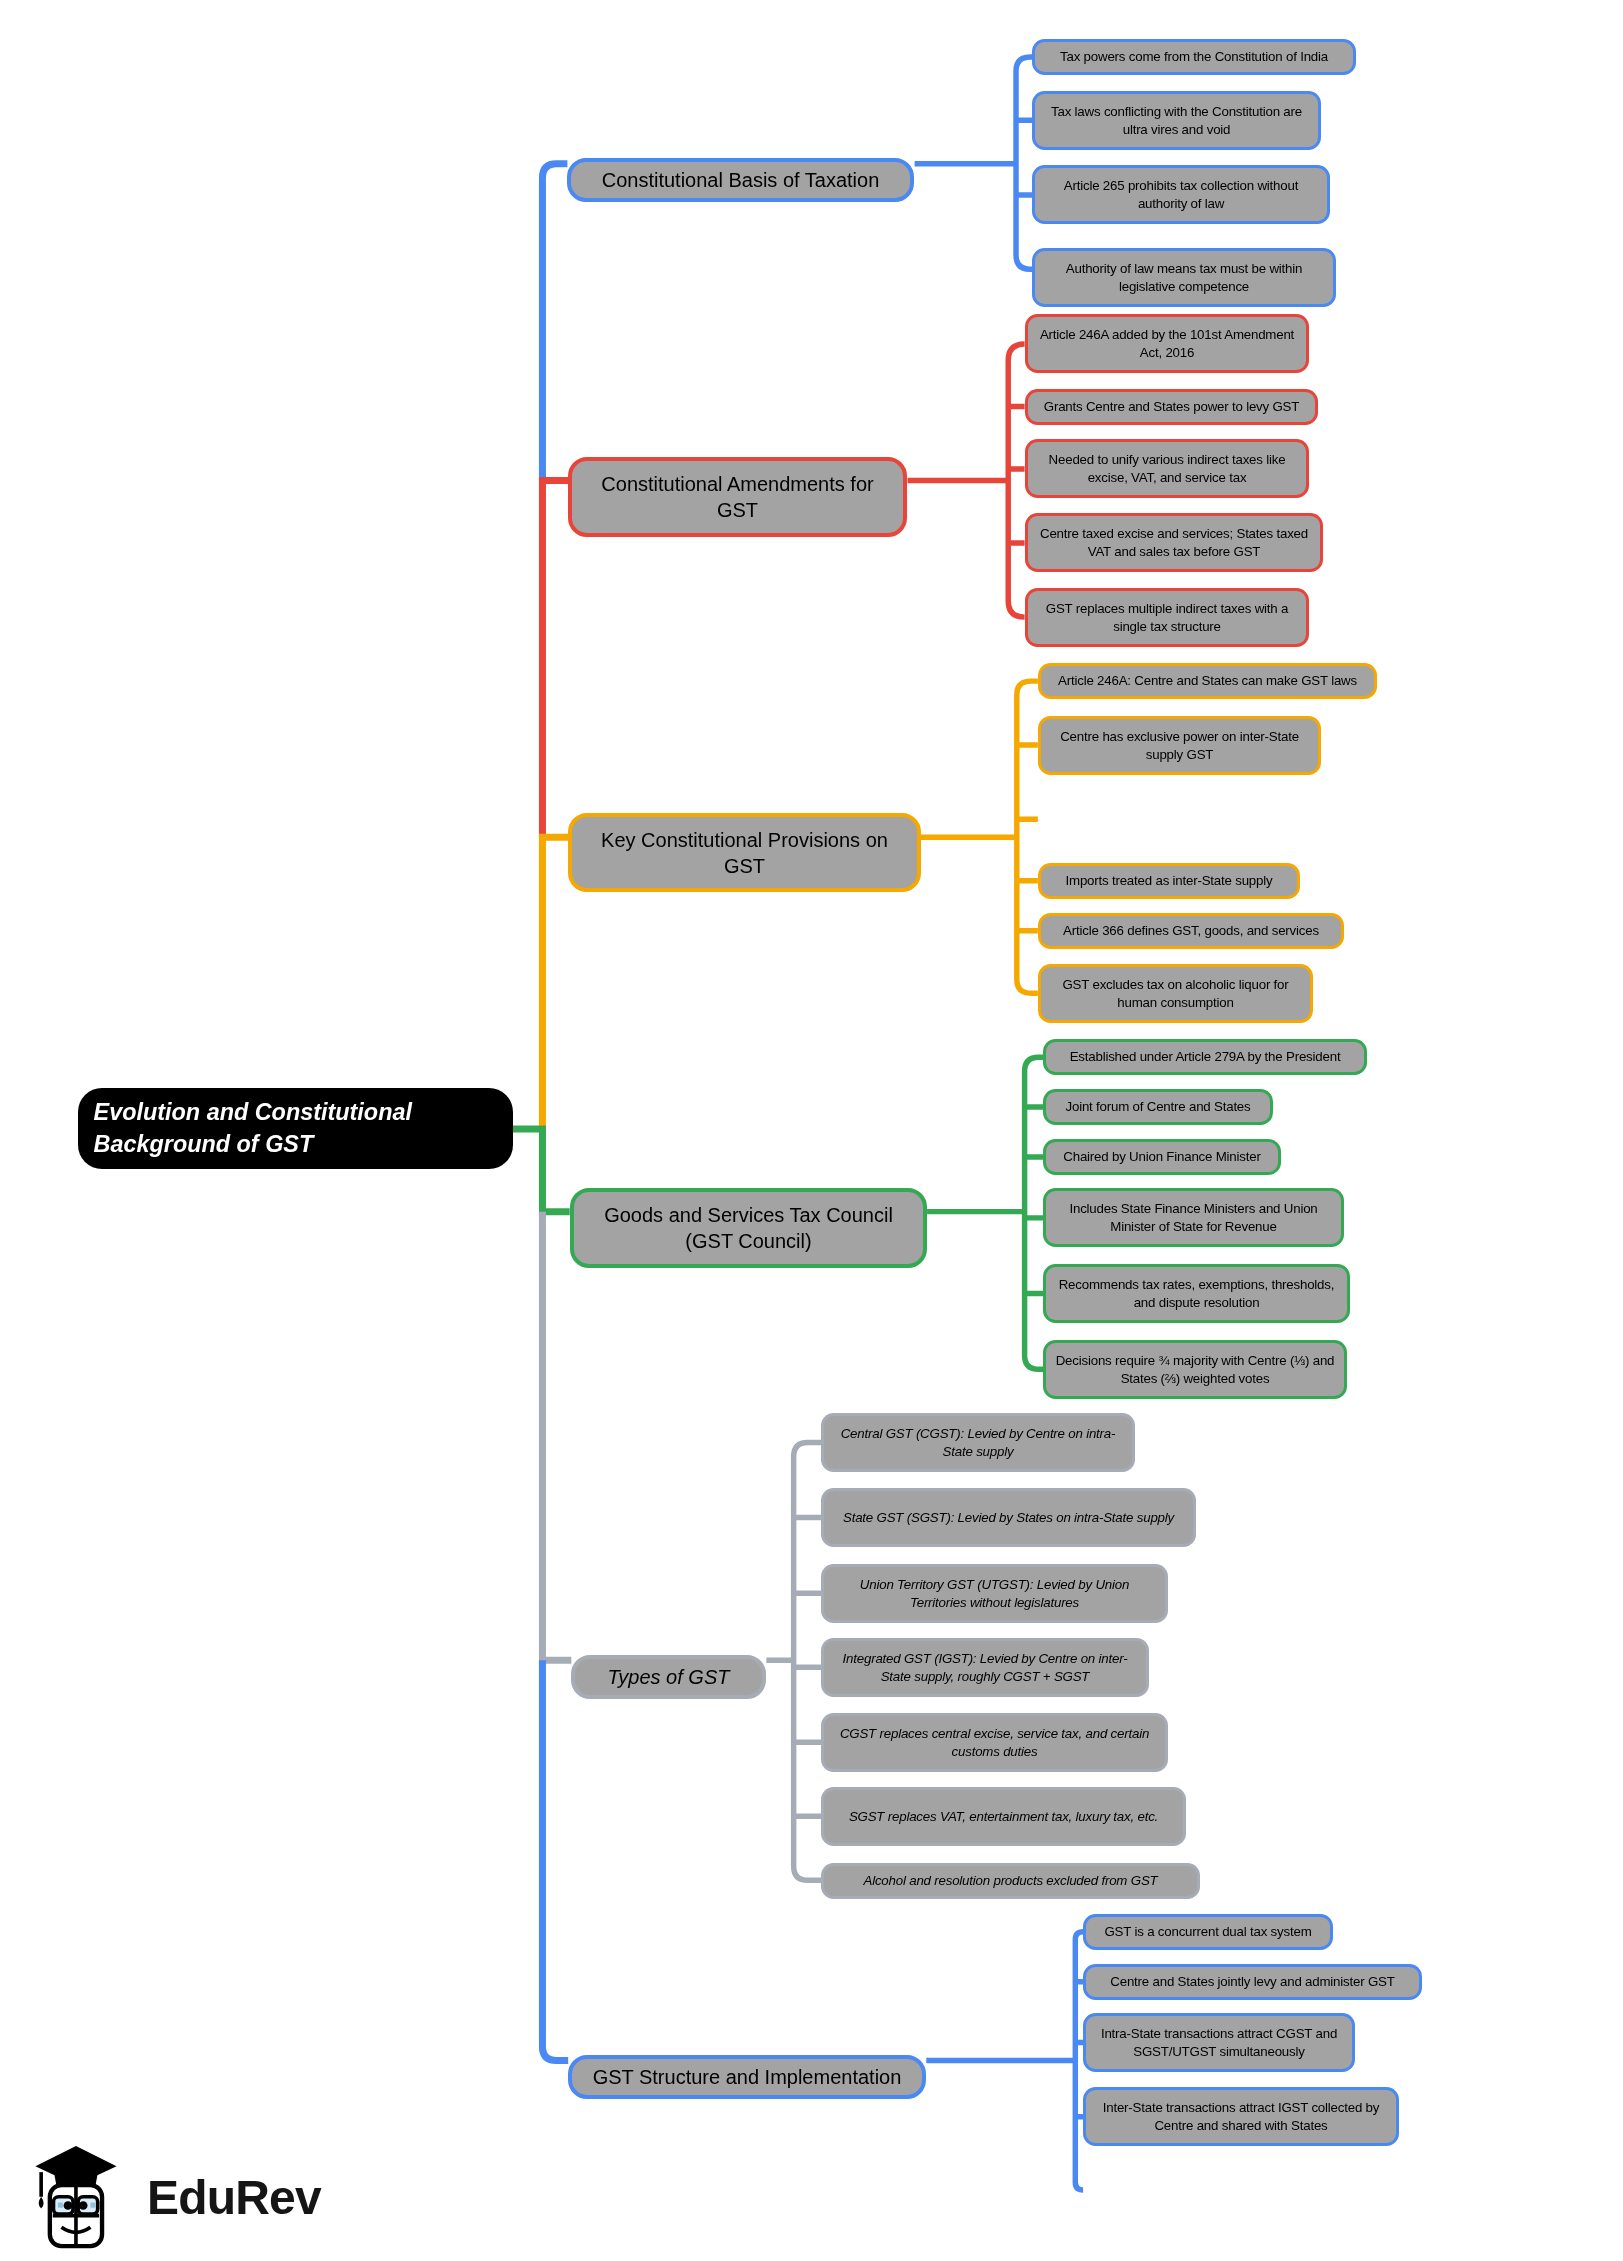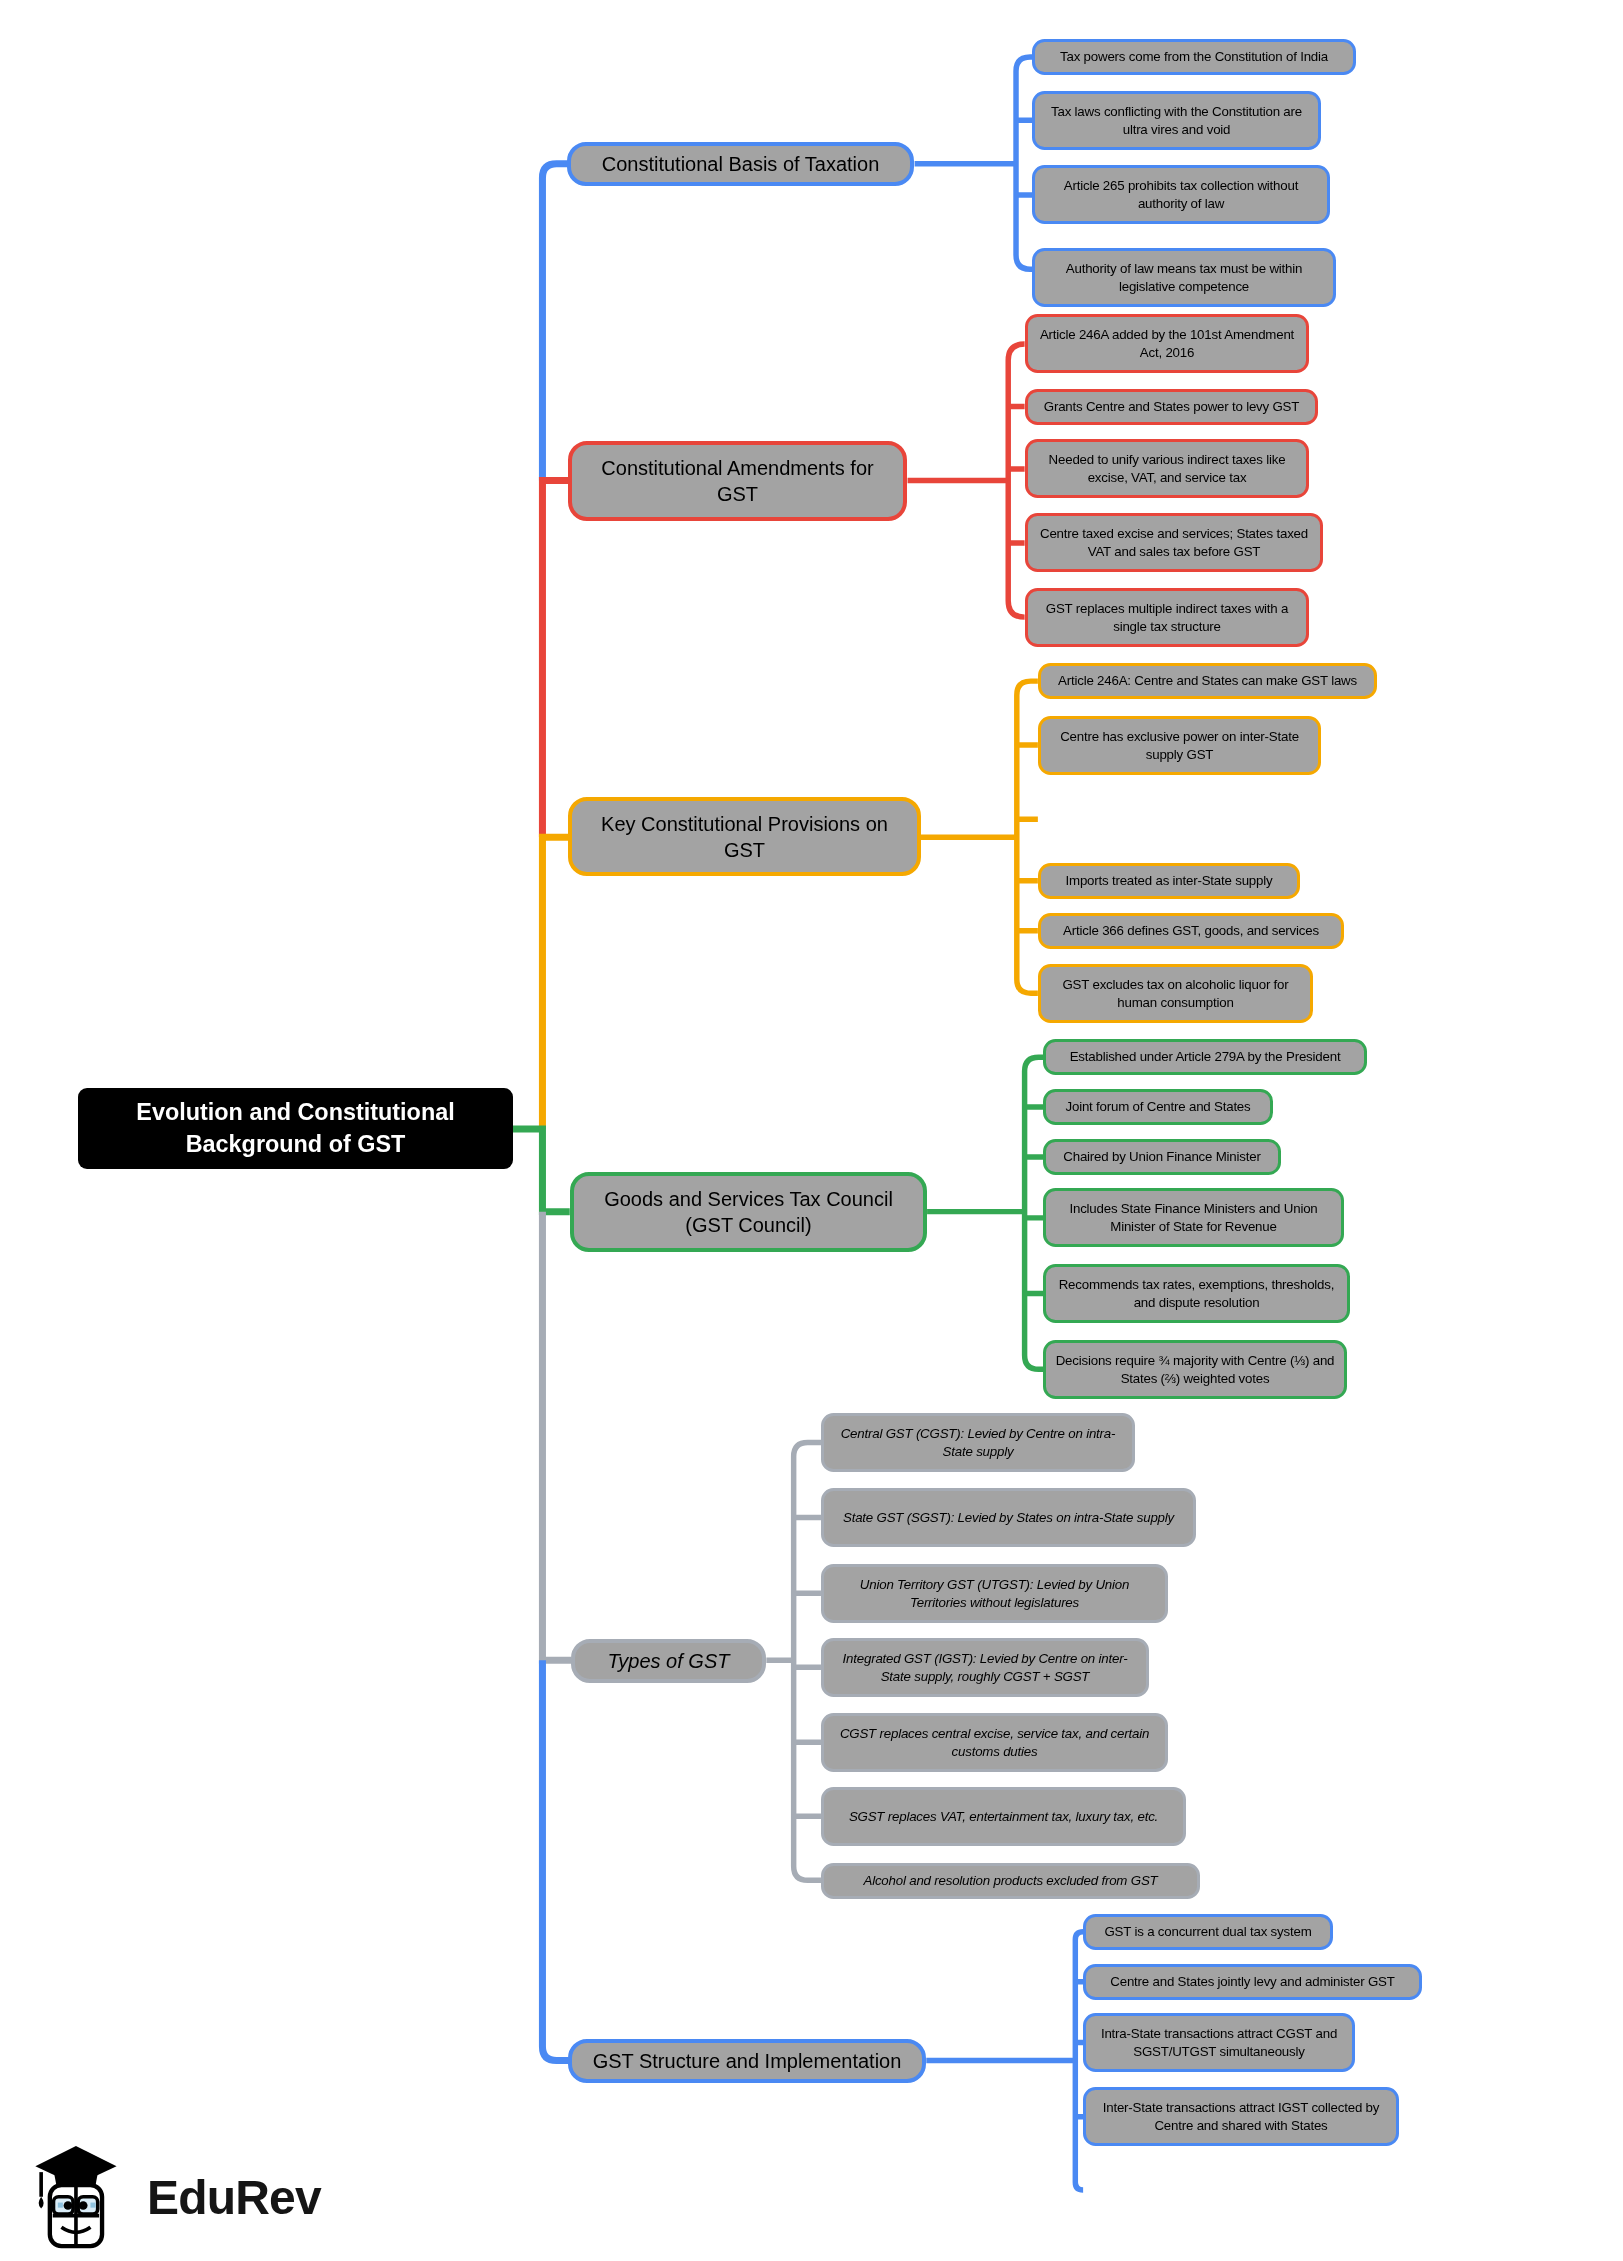--- a/index.html
+++ b/index.html
@@ -9,29 +9,29 @@
   html,body{margin:0;padding:0;background:#fff;}
   body{font-family:"Liberation Sans","DejaVu Sans",sans-serif;}
   .canvas{position:relative;width:1624px;height:2261px;background:#fff;overflow:hidden;}
   .wires{position:absolute;left:0;top:0;width:1624px;height:2261px;}
   .wires path{fill:none;stroke-linecap:butt;}
   .node{position:absolute;box-sizing:border-box;background:#a3a3a3;color:#000;
     display:flex;align-items:center;justify-content:center;text-align:center;}
   .leaf{border-radius:12.5px;border-style:solid;border-width:3.9px;
     font-size:13.3px;letter-spacing:-0.2px;line-height:1.32;padding:3.1px 8.6px;}
   .title{border-radius:19px;border-style:solid;border-width:4.7px;
-    font-size:20px;line-height:1.3;padding:3.1px 11px;}
+    font-size:20px;line-height:1.3;padding:3.1px 11px;margin-top:16px;}
   .b-blue{border-color:var(--blue);}
   .b-red{border-color:var(--red);}
   .b-yellow{border-color:var(--yellow);}
   .b-green{border-color:var(--green);}
   .b-gray{border-color:var(--gray);font-style:italic;}
   .root{position:absolute;box-sizing:border-box;background:#000;color:#fff;
-    border-radius:9px;font-size:23.4px;font-weight:bold;line-height:1.35;
-    display:flex;align-items:center;justify-content:center;text-align:center;padding:4.7px 15.6px;}
+    border-radius:24px;font-size:23.4px;font-weight:bold;line-height:1.35;
+    display:flex;align-items:center;justify-content:center;text-align:left;padding:4.7px 15.6px;font-style:italic;}
   .logo{position:absolute;left:31px;top:2142px;display:flex;align-items:center;gap:29px;}
   .logo-text{font-size:48px;font-weight:bold;color:#151515;letter-spacing:-0.8px;}
 </style>
 </head>
 <body>
 
 <div class="canvas">
 
   <svg class="wires" viewBox="0 0 2081 2898" xmlns="http://www.w3.org/2000/svg">
 

